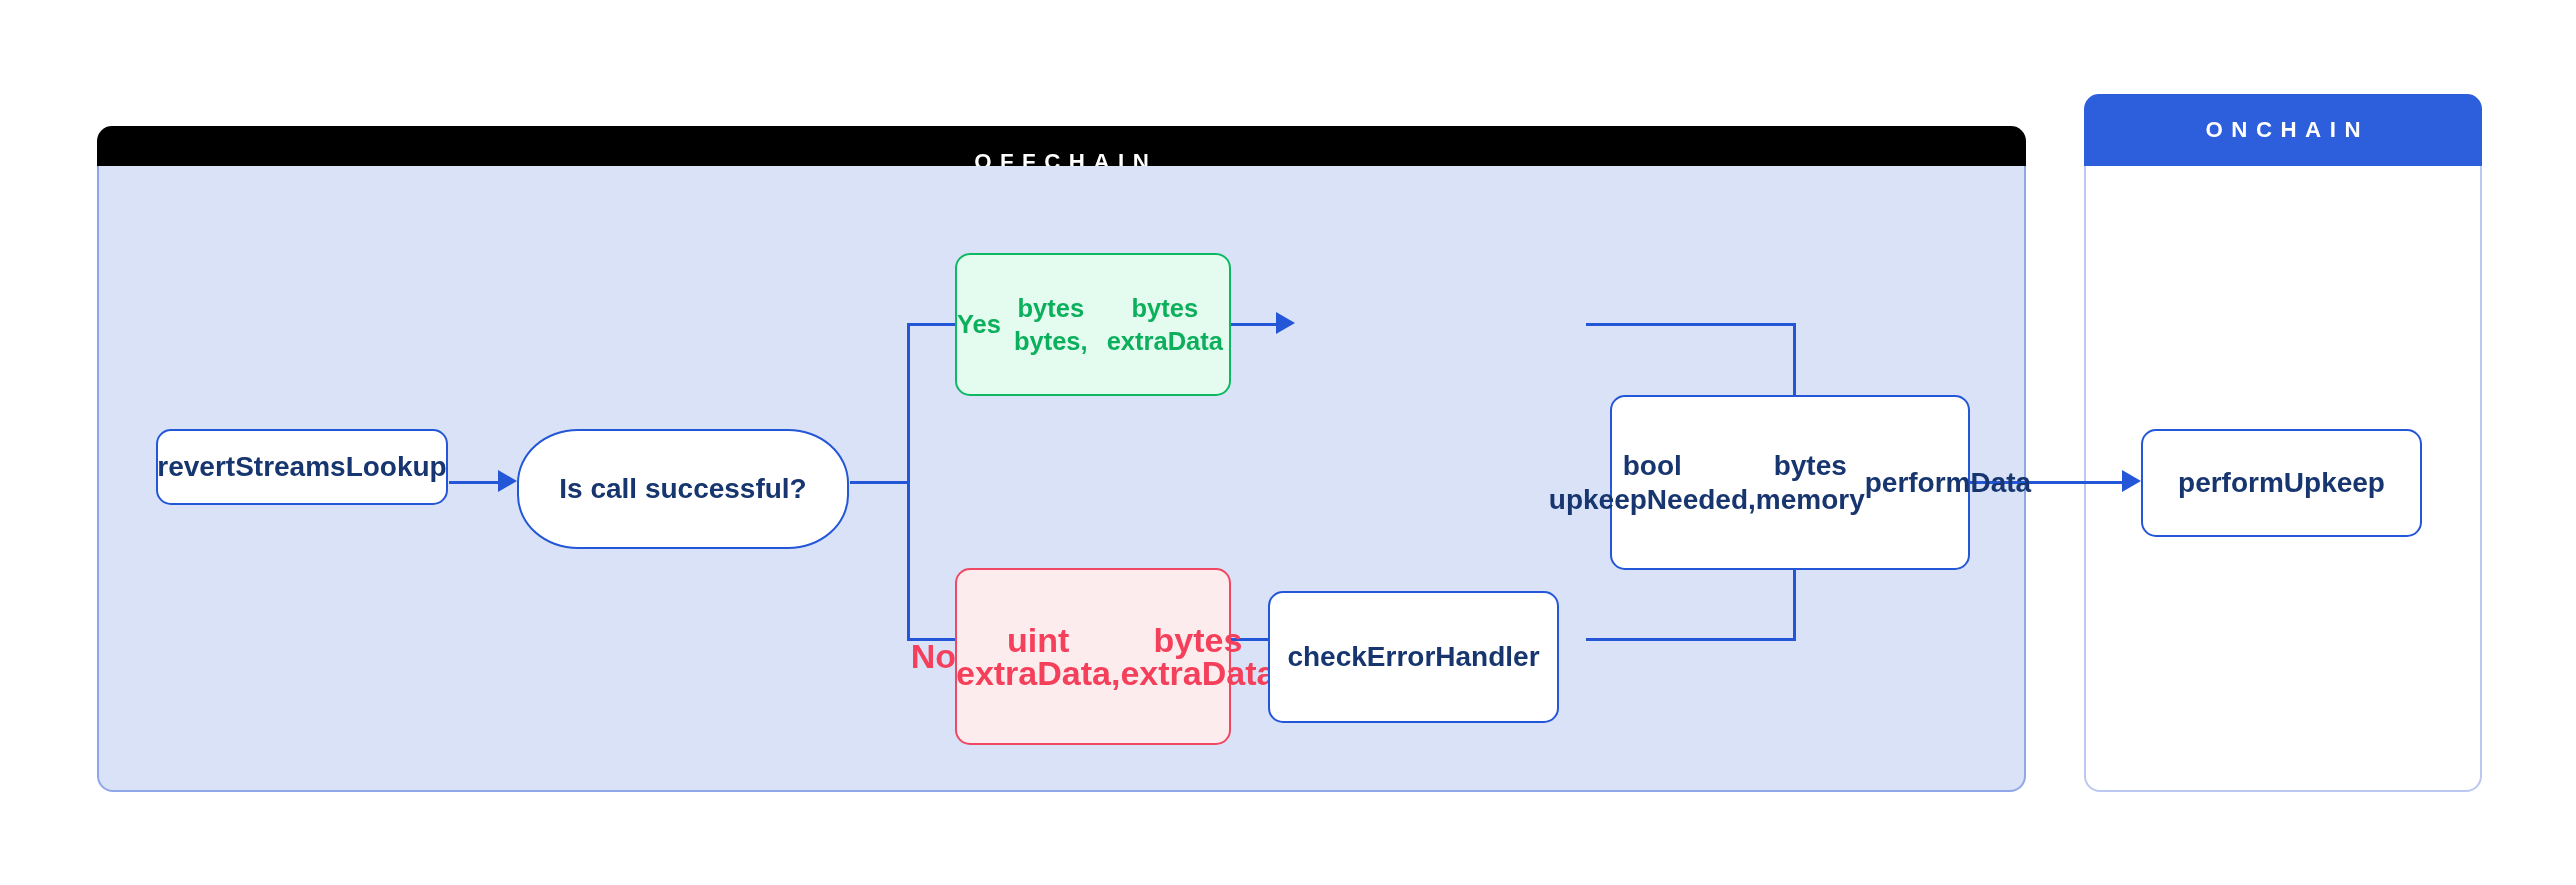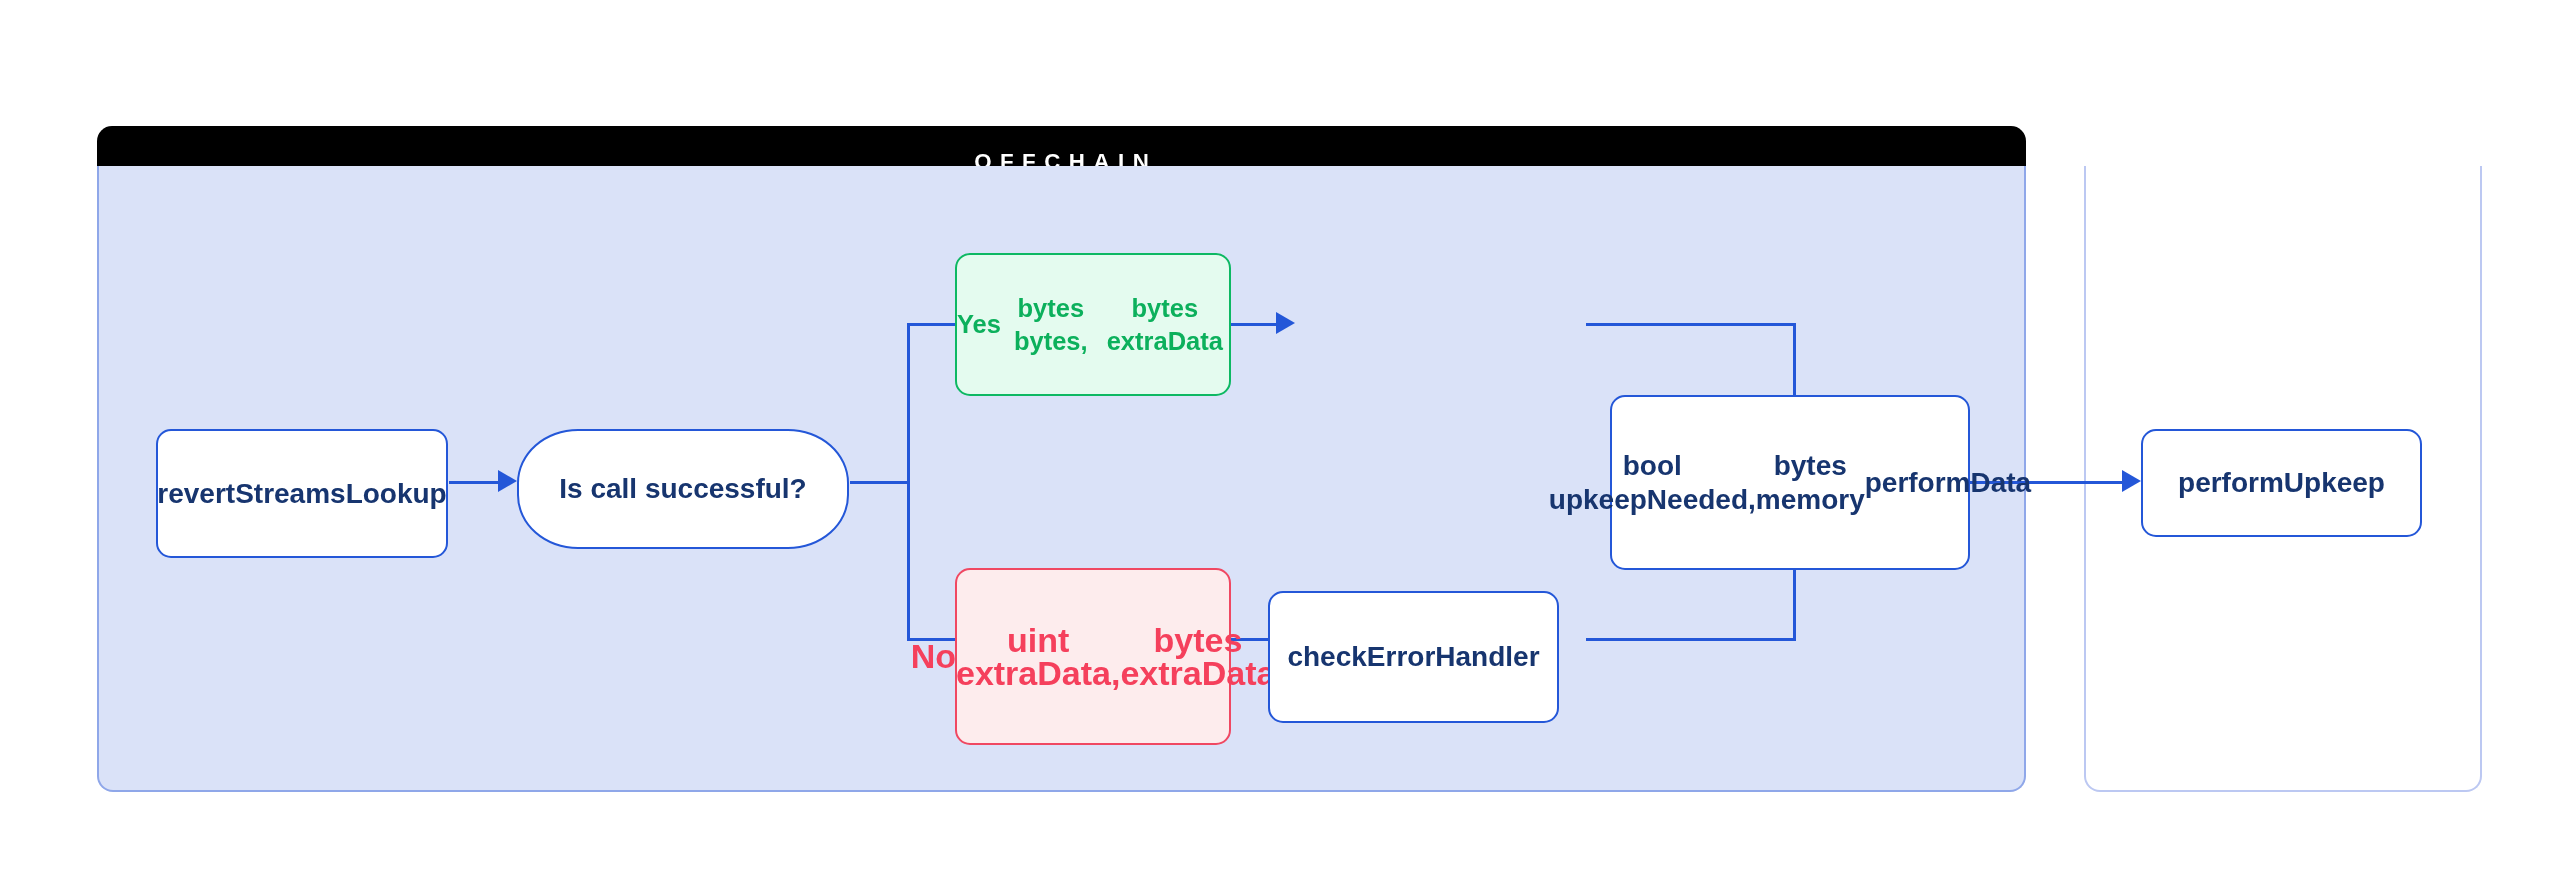--- a/index.html
+++ b/index.html
@@ -48,21 +48,21 @@
     justify-content: center;
     text-align: center;
     background: #ffffff;
     border: 2.7px solid var(--c-connector_blue, #2457d8);
     border-radius: 15px;
     color: var(--c-navy_text, #17356f);
     font-size: 28px;
     font-weight: bold;
     line-height: 34px;
   }
-  .node-revert   { left: 156px;  top: 429px;  width: 292px; height: 129px; }
+  .node-revert   { left: 156px;  top: 429px;  width: 292px; height: 76px; }
   .node-decision { left: 517px;  top: 429px;  width: 332px; height: 120px; border-radius: 61px / 54px; }
   .node-yes      { left: 955px; top: 253px;  width: 276px; height: 143px;
     background: var(--c-green_fill, #e4fbef); border-color: var(--c-green_border, #0db863);
     color: var(--c-green_text, #0cb05c); font-size: 25.5px; line-height: 33px; }
   .node-check-callback { left: 1295px; top: 276px; width: 291px; height: 102px; }
   .node-no       { left: 955px; top: 568px; width: 276px; height: 177px;
     background: var(--c-red_fill, #fdeced); border-color: var(--c-red_border, #f04862);
     color: var(--c-red_text, #f5405c); font-size: 34px; line-height: 33px; }
   .node-check-error { left: 1268px; top: 591px; width: 291px; height: 132px; }
   .node-bool     { left: 1610px; top: 395px;  width: 360px; height: 175px; }
@@ -100,20 +100,23 @@
 </head>
 <body>
 
 <div class="canvas">
 
   <div class="zone-header offchain-header">
     <span>OFFCHAIN</span>
   </div>
   <div class="zone-body offchain-body"></div>
 
+  <div class="zone-header onchain-header">
+    <span>ONCHAIN</span>
+  </div>
   <div class="zone-body onchain-body"></div>
 
   <div class="h-line line-revert-decision"></div>
   <div class="arrowhead arrow-into-decision"></div>
 
   <div class="h-line line-decision-branch"></div>
   <div class="v-line line-branch-vertical"></div>
   <div class="h-line line-branch-top"></div>
   <div class="h-line line-branch-bottom"></div>
 

